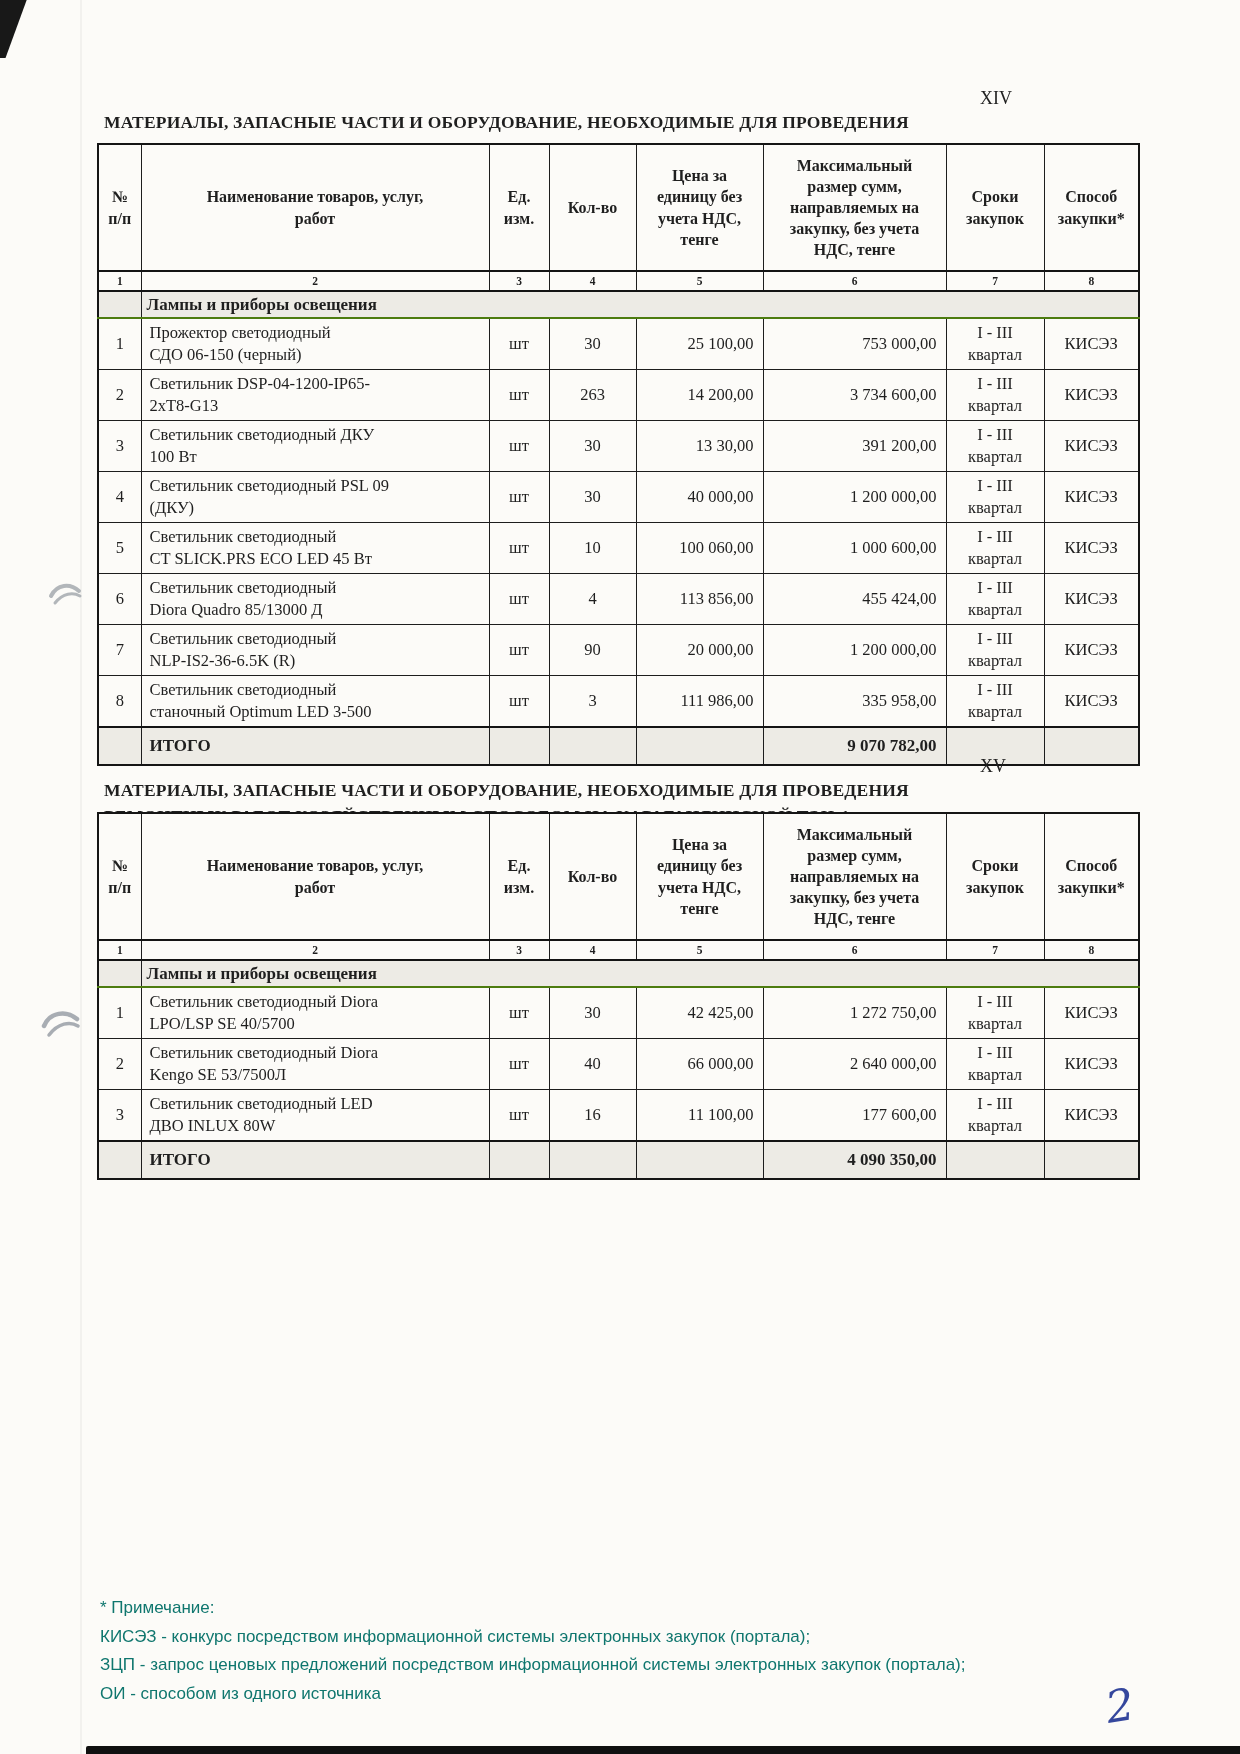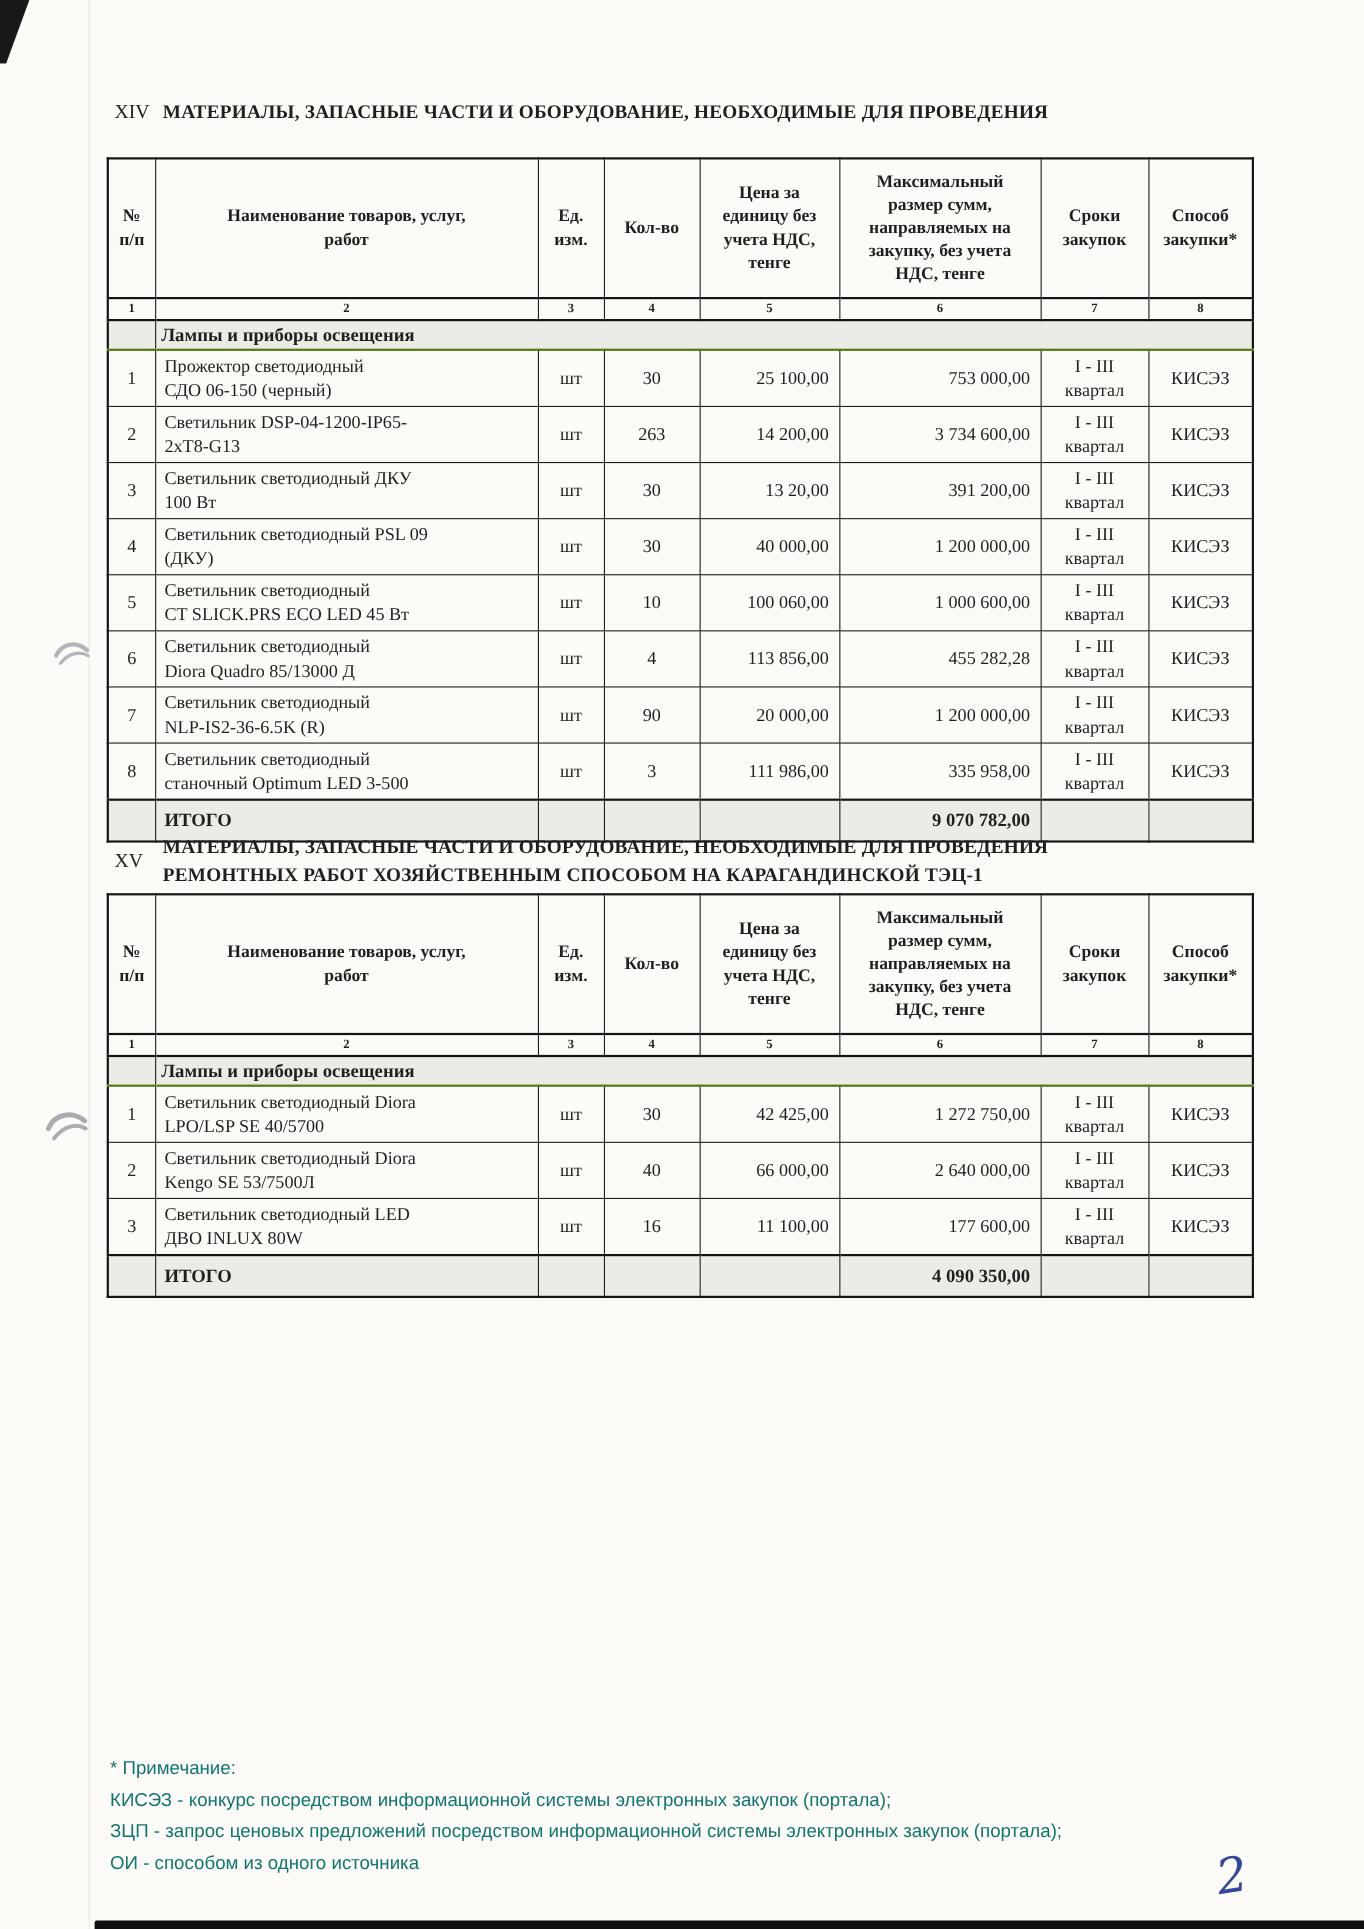--- a/index.html
+++ b/index.html
@@ -24,21 +24,21 @@
     background:#101010;border-radius:2px 0 0 0;
   }
   .pen-mark{position:absolute;opacity:.75;}
   .handwritten-number{
     position:absolute;left:1106px;top:1684px;
     font-family:"DejaVu Serif",serif;font-style:italic;
     font-size:44px;color:#35479d;transform:rotate(-9deg);
     line-height:1;
   }
   
-  .sec-head{position:absolute;display:flex;align-items:center;}
+  .sec-head{position:absolute;display:flex;align-items:flex-end;flex-direction:column;}
   .sec-numeral{font-size:18px;font-weight:normal;width:44px;flex:none;}
   .sec-title{margin:0;font-size:17.5px;font-weight:bold;line-height:1.5;letter-spacing:.2px;width:920px;}
   
   table.doc{
     position:absolute;border-collapse:collapse;table-layout:fixed;
     border:2.4px solid #151515;
   }
   table.doc td, table.doc th{
     border:1.6px solid #1d1d1d;overflow:hidden;
   }
@@ -166,21 +166,21 @@
       <td class="r">14 200,00</td>
       <td class="r">3 734 600,00</td>
       <td class="c">I - III<br>квартал</td>
       <td class="c">КИСЭЗ</td>
         </tr>
         <tr class="datarow">
       <td class="c">3</td>
       <td class="name">Светильник светодиодный ДКУ<br>100 Вт</td>
       <td class="c">шт</td>
       <td class="c">30</td>
-      <td class="r">13 20,00</td>
+      <td class="r">13 30,00</td>
       <td class="r">391 200,00</td>
       <td class="c">I - III<br>квартал</td>
       <td class="c">КИСЭЗ</td>
         </tr>
         <tr class="datarow">
       <td class="c">4</td>
       <td class="name">Светильник светодиодный PSL 09<br>(ДКУ)</td>
       <td class="c">шт</td>
       <td class="c">30</td>
       <td class="r">40 000,00</td>
@@ -197,21 +197,21 @@
       <td class="r">1 000 600,00</td>
       <td class="c">I - III<br>квартал</td>
       <td class="c">КИСЭЗ</td>
         </tr>
         <tr class="datarow">
       <td class="c">6</td>
       <td class="name">Светильник светодиодный<br>Diora Quadro 85/13000 Д</td>
       <td class="c">шт</td>
       <td class="c">4</td>
       <td class="r">113 856,00</td>
-      <td class="r">455 282,28</td>
+      <td class="r">455 424,00</td>
       <td class="c">I - III<br>квартал</td>
       <td class="c">КИСЭЗ</td>
         </tr>
         <tr class="datarow">
       <td class="c">7</td>
       <td class="name">Светильник светодиодный<br>NLP-IS2-36-6.5K (R)</td>
       <td class="c">шт</td>
       <td class="c">90</td>
       <td class="r">20 000,00</td>
       <td class="r">1 200 000,00</td>

